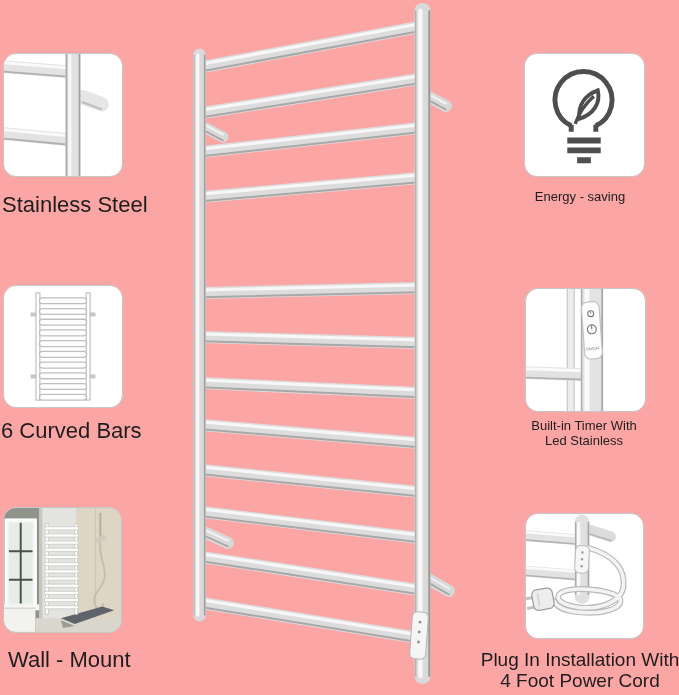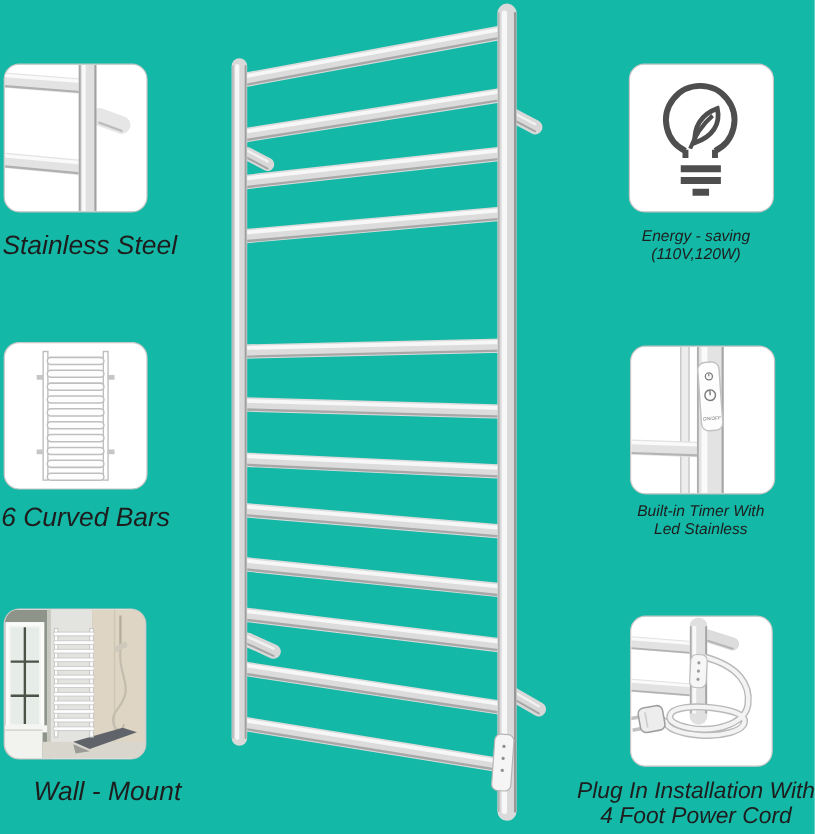--- a/index.html
+++ b/index.html
@@ -1,18 +1,18 @@
 <!DOCTYPE html>
 <html><head>
 <meta charset="utf-8">
 <style>
   html,body{margin:0;padding:0;background:#ffffff;}
   #stage{
-    position:relative;width:679px;height:695px;background:#14b8a6;overflow:hidden;
-    font-family:"Liberation Sans", sans-serif;color:#1d1d1d;font-style:italic;
+    position:relative;width:679px;height:695px;background:#fca5a5;overflow:hidden;
+    font-family:"Liberation Sans", sans-serif;color:#1d1d1d;
   }
   .feature-box{
     position:absolute;background:#ffffff;border:1.5px solid #c6c6c6;border-radius:13px;
     box-sizing:border-box;overflow:hidden;
   }
   .feature-box svg{display:block;width:100%;height:100%;}
   .cap-left{
     position:absolute;font-size:22px;line-height:1.12;color:#1d1d1d;white-space:nowrap;
   }
   .cap-right{
@@ -166,41 +166,40 @@
           <rect x="41" y="55.5" width="35" height="3.2" rx="1.6" fill="#fdfdfd" stroke="#c5c5c5" stroke-width="0.7"></rect>
           <rect x="41" y="62.8" width="35" height="3.2" rx="1.6" fill="#fdfdfd" stroke="#c5c5c5" stroke-width="0.7"></rect>
           <rect x="41" y="70.1" width="35" height="3.2" rx="1.6" fill="#fdfdfd" stroke="#c5c5c5" stroke-width="0.7"></rect>
           <rect x="41" y="77.4" width="35" height="3.2" rx="1.6" fill="#fdfdfd" stroke="#c5c5c5" stroke-width="0.7"></rect>
           <rect x="41" y="84.7" width="35" height="3.2" rx="1.6" fill="#fdfdfd" stroke="#c5c5c5" stroke-width="0.7"></rect>
           <rect x="41" y="92" width="35" height="3.2" rx="1.6" fill="#fdfdfd" stroke="#c5c5c5" stroke-width="0.7"></rect>
           <rect x="41" y="99.3" width="35" height="3.2" rx="1.6" fill="#fdfdfd" stroke="#c5c5c5" stroke-width="0.7"></rect>
         </g>
     </svg>
   </div>
-  <div class="cap-left" style="left:8px;top:648px;margin-left:20px;">Wall - Mount</div>
+  <div class="cap-left" style="left:8px;top:648px;">Wall - Mount</div>
 
   <div class="feature-box" style="left:524px;top:53px;width:121px;height:124px;">
     <svg viewBox="0 0 121 124">
       <g fill="none" stroke="#4e4e4e" stroke-width="5">
         <path d="M47,73 A29,29 0 1 1 72,73"></path>
         <line x1="47" y1="72" x2="47" y2="79"></line>
         <line x1="72" y1="72" x2="72" y2="79"></line>
         <path d="M55,66 C54,53 60,42 74,37 C77,50 70,61 55,66 Z" stroke-width="4"></path>
         <path d="M51,71 C55,60 62,50 70,43" stroke-width="3.5"></path>
       </g>
       <g stroke="#4e4e4e" stroke-width="6">
         <line x1="43" y1="88" x2="77" y2="88"></line>
         <line x1="43" y1="98" x2="77" y2="98"></line>
         <line x1="53" y1="108" x2="67" y2="108"></line>
       </g>
     </svg>
   </div>
   <div class="cap-right" style="left:480px;top:190px;">
     <div>Energy - saving</div>
-    <div>(110V,120W)</div>
   </div>
 
   <div class="feature-box" style="left:525px;top:288px;width:121px;height:124px;">
     <svg viewBox="0 0 121 124">
       <rect x="42" y="0" width="7" height="124" fill="#ededed"></rect>
       <line x1="42" y1="0" x2="42" y2="124" stroke="#c9c9c9" stroke-width="1.3"></line>
       <line x1="49" y1="0" x2="49" y2="124" stroke="#c9c9c9" stroke-width="1.3"></line>
       <line x1="0" y1="85" x2="56" y2="87" stroke="#e2e2e2" stroke-width="13" stroke-linecap="round"></line>
       <line x1="0" y1="81" x2="56" y2="83" stroke="#fafafa" stroke-width="3"></line>
       <line x1="0" y1="90" x2="56" y2="92" stroke="#b4b4b4" stroke-width="1.8"></line>

